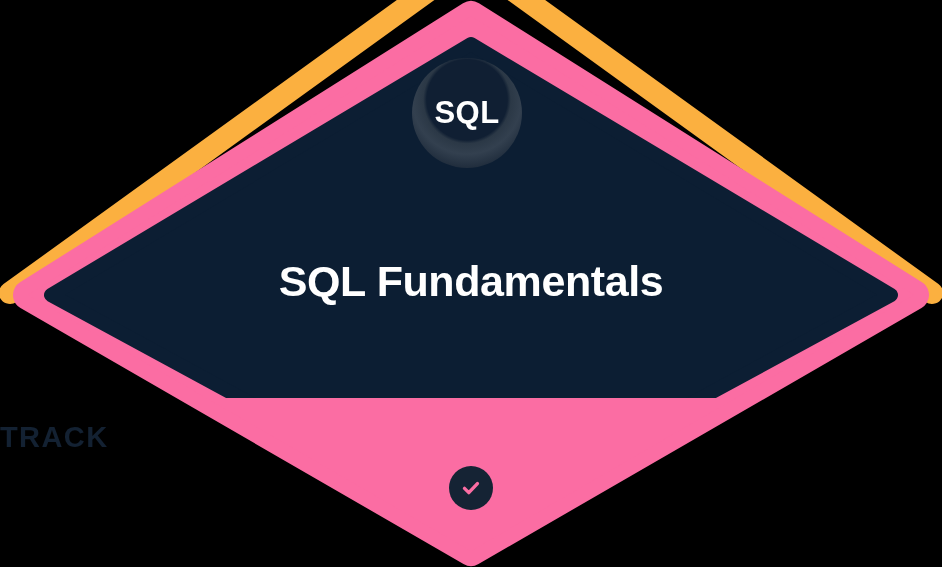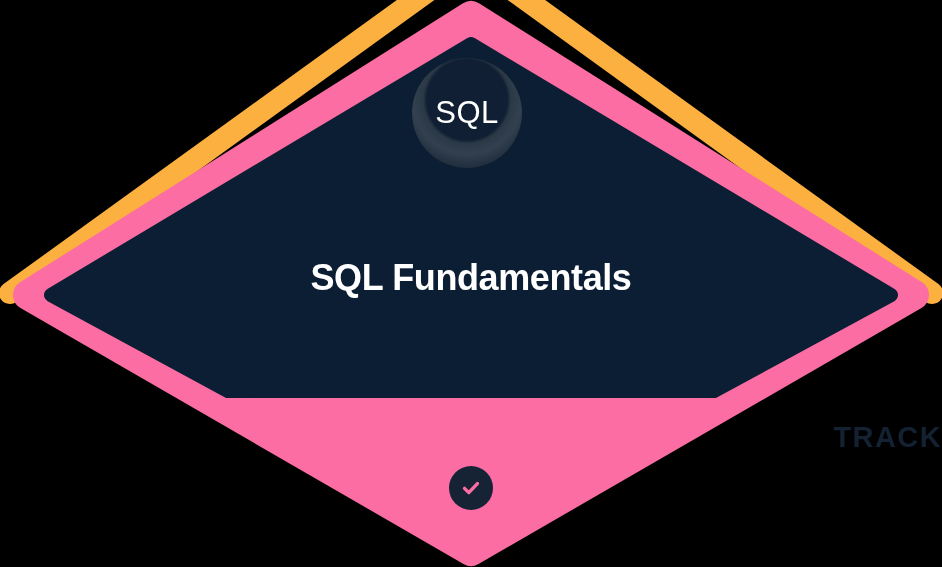--- a/index.html
+++ b/index.html
@@ -50,45 +50,45 @@
         #33404f 62%,
         #1b2838 82%,
         #132032 100%);
     display: flex;
     align-items: center;
     justify-content: center;
   }
   #sql-emblem-text {
     color: #ffffff;
     font-size: 31px;
-    font-weight: normal;
+    font-weight: bold;
     letter-spacing: 0.5px;
     line-height: 1;
     transform: translateY(-1px);
   }
   
   #track-title {
     position: absolute;
     left: 0;
     top: 258px;
     width: 942px;
     text-align: center;
     color: #ffffff;
-    font-size: 36px;
+    font-size: 43px;
     font-weight: bold;
     letter-spacing: -0.4px;
     line-height: 1.1;
   }
   
   #completion-block {
     position: absolute;
     left: 0;
     top: 420px;
     width: 942px;
-    text-align: right;
+    text-align: left;
   }
   .completion-line {
     color: #132132;
     font-size: 29px;
     font-weight: bold;
     letter-spacing: 1.4px;
     line-height: 34px;
   }
   #check-badge {
     margin: 12px auto 0 auto;

